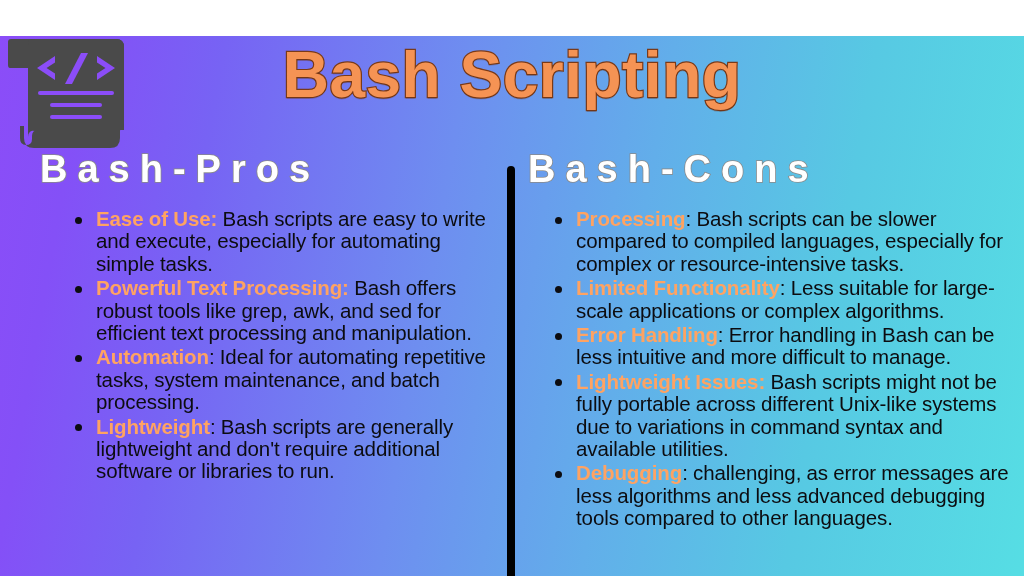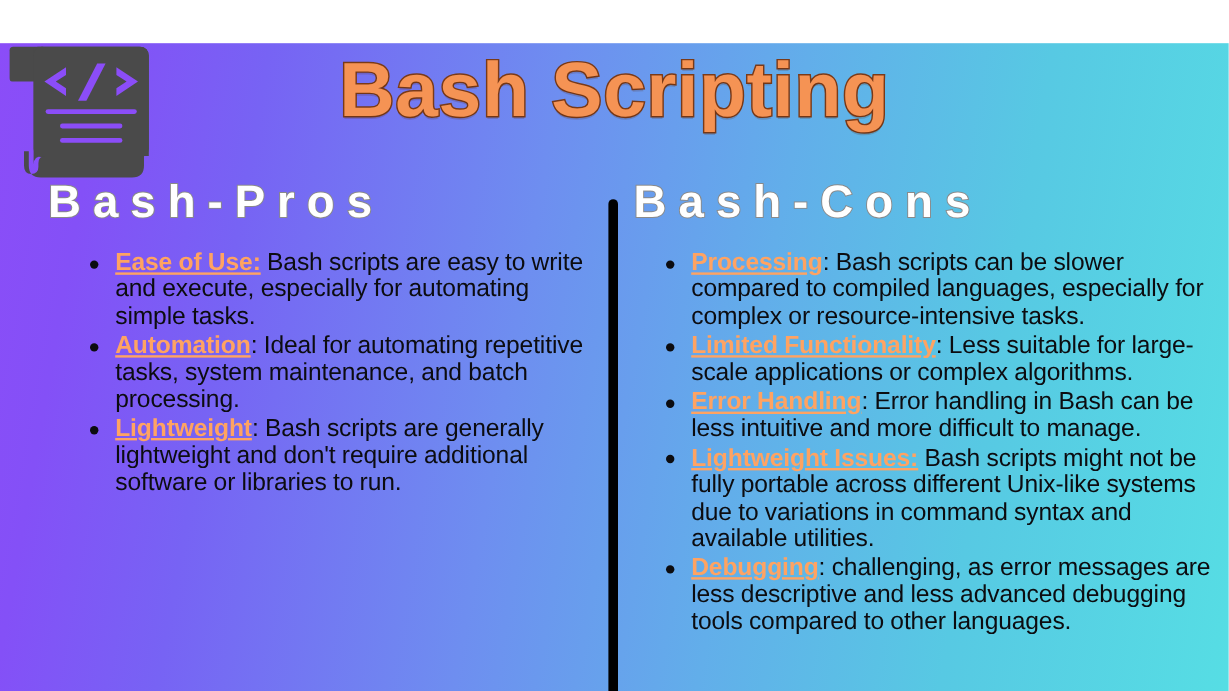--- a/index.html
+++ b/index.html
@@ -97,21 +97,20 @@
     content:"";
     position:absolute;
     left:9px; top:8.5px;
     width:7px; height:7px;
     background:#0C0C10;
     border-radius:50%;
   }
   .bullet-term {
     font-weight:bold;
     color:#FFA362;
-    text-decoration:underline;
   }
   .bullet-body { color:#0C0C10; }
 </style>
 </head>
 <body>
 
 <div id="poster">
 
   <svg id="script-icon" viewBox="0 0 128 118" aria-hidden="true">
 
@@ -137,20 +136,23 @@
   <div id="heading-cons" class="col-heading">Bash-Cons</div>
 
   <div id="divider"></div>
 
   <div id="col-pros" class="column">
     <ul>
       <li class="bullet-item">
         <span class="bullet-term">Ease of Use:</span><span class="bullet-body"> Bash scripts are easy to write and execute, especially for automating simple tasks.</span>
       </li>
       <li class="bullet-item">
+        <span class="bullet-term">Powerful Text Processing:</span><span class="bullet-body"> Bash offers robust tools like grep, awk, and sed for efficient text processing and manipulation.</span>
+      </li>
+      <li class="bullet-item">
         <span class="bullet-term">Automation</span><span class="bullet-body">: Ideal for automating repetitive tasks, system maintenance, and batch processing.</span>
       </li>
       <li class="bullet-item">
         <span class="bullet-term">Lightweight</span><span class="bullet-body">: Bash scripts are generally lightweight and don't require additional software or libraries to run.</span>
       </li>
     </ul>
   </div>
 
   <div id="col-cons" class="column">
     <ul>
@@ -160,18 +162,18 @@
       <li class="bullet-item">
         <span class="bullet-term">Limited Functionality</span><span class="bullet-body">: Less suitable for large-scale applications or complex algorithms.</span>
       </li>
       <li class="bullet-item">
         <span class="bullet-term">Error Handling</span><span class="bullet-body">: Error handling in Bash can be less intuitive and more difficult to manage.</span>
       </li>
       <li class="bullet-item">
         <span class="bullet-term">Lightweight Issues:</span><span class="bullet-body"> Bash scripts might not be fully portable across different Unix-like systems due to variations in command syntax and available utilities.</span>
       </li>
       <li class="bullet-item">
-        <span class="bullet-term">Debugging</span><span class="bullet-body">: challenging, as error messages are less descriptive and less advanced debugging tools compared to other languages.</span>
+        <span class="bullet-term">Debugging</span><span class="bullet-body">: challenging, as error messages are less algorithms and less advanced debugging tools compared to other languages.</span>
       </li>
     </ul>
   </div>
 
 </div>
 
 </body></html>

